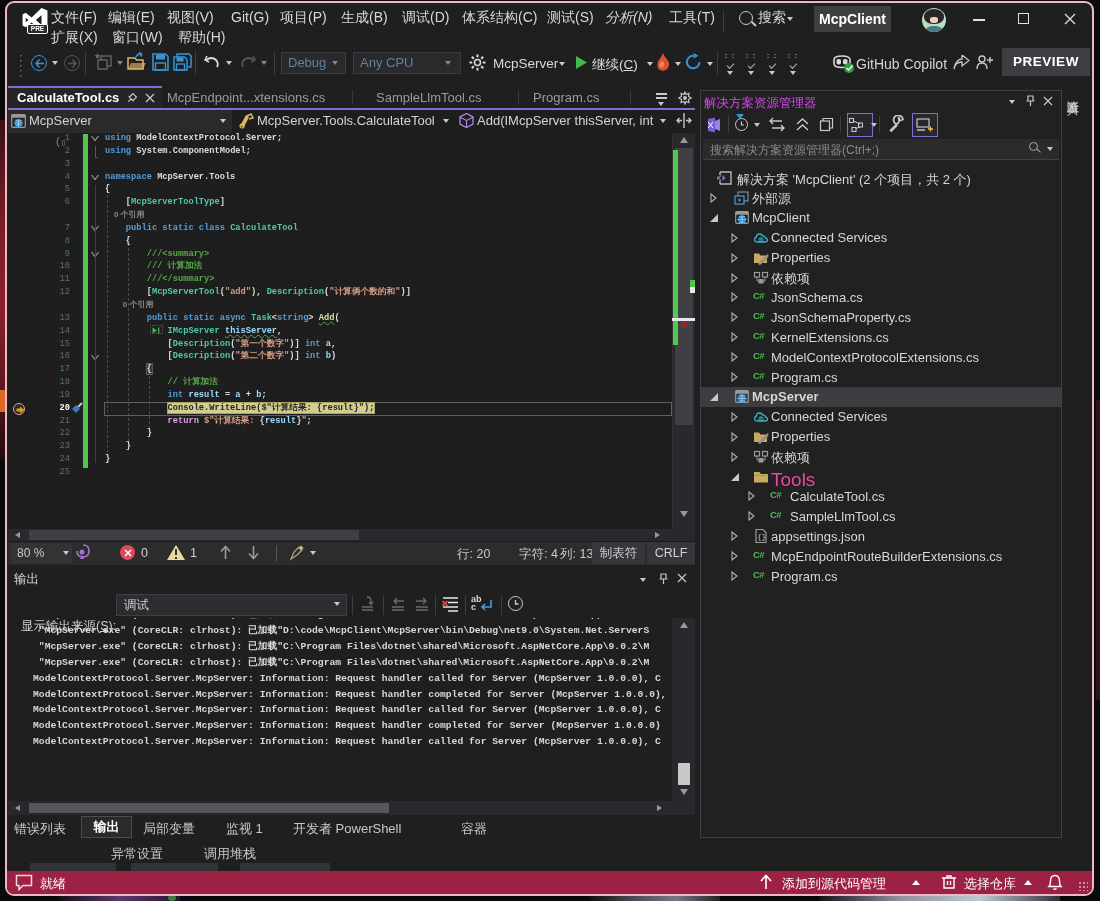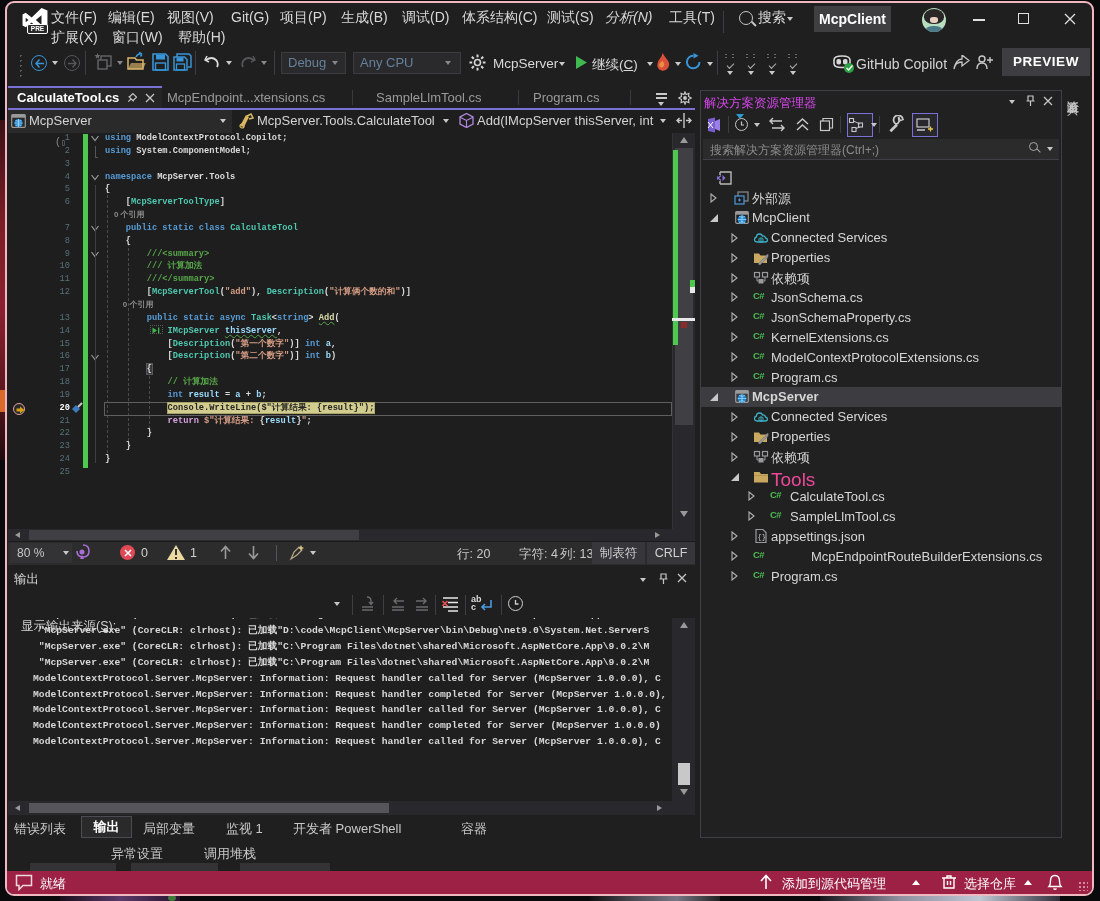--- a/index.html
+++ b/index.html
@@ -279,21 +279,21 @@
 <svg class="abs" style="left:84px;top:247.8px;" width="8" height="7" viewBox="0 0 8 7">
       <path d="M0.5 1 L4 5.5 L7.5 1" stroke="#9a9a9a" stroke-width="1.2" fill="none"></path>
     </svg>
 <svg class="abs" style="left:84px;top:350.6px;" width="8" height="7" viewBox="0 0 8 7">
       <path d="M0.5 1 L4 5.5 L7.5 1" stroke="#9a9a9a" stroke-width="1.2" fill="none"></path>
     </svg>
 <div class="abs" style="left:87.5px;top:143px;width:1px;height:12px;background:#555;"></div>
     <div class="abs" style="left:87.5px;top:154px;width:3px;height:1px;background:#555;"></div>
     <div class="abs" style="left:87.5px;top:182px;width:1px;height:278px;background:#3f3f3f;"></div>
 
-<pre class="abs mono" style="left:98px;top:129px;margin:0;font-size:8.7px;line-height:12.85px;color:#dcdcdc;font-weight:bold;"><span class="k">using</span><span class="id"> ModelContextProtocol.Copilot;</span>
+<pre class="abs mono" style="left:98px;top:129px;margin:0;font-size:8.7px;line-height:12.85px;color:#dcdcdc;font-weight:bold;"><span class="k">using</span><span class="id"> ModelContextProtocol.Server;</span>
 <span class="k">using</span><span class="id"> System.ComponentModel;</span>
 
 <span class="k">namespace</span><span class="id"> McpServer.Tools</span>
 <span class="id">{</span>
 <span class="id">    [</span><span class="ty">McpServerToolType</span><span class="id">]</span>
 <span class="cl lens">    0 个引用</span>
 <span class="id">    </span><span class="k">public static class</span><span class="ty"> CalculateTool</span>
 <span class="id">    {</span>
 <span class="cm">        ///&lt;summary&gt;</span>
 <span class="cm">        /// 计算加法</span>
@@ -386,20 +386,21 @@
 <div class="abs" style="left:7px;top:568px;color:#d8d8d8;font-size:12.5px;">输出</div>
 <div class="caret" style="left:633px;top:575px;"></div>
 <svg class="abs" style="left:651px;top:570px;" width="11" height="12" viewBox="0 0 11 12">
       <path d="M3 1 L8 1 L8 6 L3 6 Z M5.5 6 L5.5 11 M1.5 6 L9.5 6" stroke="#c8c8c8" stroke-width="1.2" fill="none"></path>
     </svg>
 <svg class="abs" style="left:670px;top:570px;" width="10" height="10" viewBox="0 0 10 10">
       <path d="M1 1 L9 9 M9 1 L1 9" stroke="#c8c8c8" stroke-width="1.2"></path>
     </svg>
 
 <div class="abs" style="left:14px;top:615px;color:#d0d0d0;font-size:12.5px;">显示输出来源(<span style="text-decoration:underline">S</span>):</div>
+<div class="abs" style="left:109px;top:591px;width:231px;height:22px;background:#2d2d31;border:1px solid #3f3f46;color:#d0d0d0;font-size:12.5px;line-height:20px;padding-left:7px;">调试</div>
 <div class="caret" style="left:327px;top:599px;"></div>
 <div class="sep" style="left:345px;top:592px;height:20px;"></div>
 <svg class="abs" style="left:353px;top:593px;" width="15" height="17" viewBox="0 0 15 17">
       <path d="M7 1 Q11 1 11 5 L11 8 M9 6 L11 8.5 L13 6" stroke="#6a6a6e" stroke-width="1.4" fill="none"></path>
       <path d="M2 11 L13 11 M2 14 L13 14" stroke="#6a6a6e" stroke-width="1.4"></path>
     </svg>
 <div class="sep" style="left:376px;top:592px;height:20px;"></div>
 <svg class="abs" style="left:384px;top:594px;" width="14" height="15" viewBox="0 0 14 15">
       <path d="M13 4 L3 4 M6 1 L3 4 L6 7" stroke="#6a6a6e" stroke-width="1.4" fill="none"></path>
       <path d="M1 10 L13 10 M1 13 L13 13" stroke="#6a6a6e" stroke-width="1.4"></path>
@@ -538,20 +539,21 @@
 <div class="abs" style="left:703px;top:139px;color:#8a8a8a;font-size:12px;">搜索解决方案资源管理器(Ctrl+;)</div>
 <div class="abs" style="left:1022px;top:139px;width:9px;height:9px;border:1.4px solid #a8a8a8;border-radius:50%;"></div>
 <div class="abs" style="left:1029px;top:147px;width:5px;height:1.4px;background:#a8a8a8;transform:rotate(45deg);"></div>
 <div class="caret" style="left:1040px;top:144px;"></div>
 <div class="abs" style="left:709px;top:167.0px;"><svg width="16" height="16" viewBox="0 0 16 16">
         <path d="M4 2 L15 2 L15 14 L4 14" fill="none" stroke="#b8b8b8" stroke-width="1.4"></path>
         <path d="M4 2 L4 5 M4 11 L4 14" stroke="#b8b8b8" stroke-width="1.4"></path>
         <path d="M6.5 5 L9.5 8 L6.5 11 Z M1 6 L3.5 8 L1 10 Z" fill="#8a6fd4"></path>
         <path d="M5 5.5 L2 8 L5 10.5" stroke="#8a6fd4" stroke-width="1.2" fill="none"></path>
       </svg></div>
+<div class="abs" style="left:730px;top:167.5px;color:#d6d6d6;font-size:13px;font-weight:normal;white-space:nowrap;">解决方案 'McpClient' (2 个项目，共 2 个)</div>
 <svg class="abs" style="left:703px;top:189.9px;" width="7" height="10" viewBox="0 0 7 10">
       <path d="M1 1 L6 5 L1 9 Z" fill="none" stroke="#b0b0b0" stroke-width="1.1"></path>
     </svg>
 <div class="abs" style="left:727px;top:186.9px;"><svg width="16" height="16" viewBox="0 0 16 16">
         <rect x="4" y="2" width="10" height="9" fill="none" stroke="#8a8a8e" stroke-width="1.2"></rect>
         <rect x="1" y="6" width="9" height="8" fill="#1f1f1f" stroke="#4a9ae0" stroke-width="1.2"></rect>
         <path d="M4 10 L7 10 M5.5 8.5 L5.5 11.5" stroke="#4a9ae0" stroke-width="1.1"></path>
       </svg></div>
 <div class="abs" style="left:745px;top:187.4px;color:#d6d6d6;font-size:13px;font-weight:normal;white-space:nowrap;">外部源</div>
 <div class="abs" style="left:703px;top:210.8px;width:0;height:0;border-left:8px solid transparent;border-bottom:8px solid #c8c8c8;"></div>
@@ -671,21 +673,21 @@
     </svg>
 <div class="abs" style="left:746px;top:525.2px;"><svg width="16" height="16" viewBox="0 0 16 16">
         <path d="M3 1.5 L10 1.5 L13 4.5 L13 14.5 L3 14.5 Z" fill="none" stroke="#9a9a9e" stroke-width="1.2"></path>
         <text x="4.5" y="11" font-size="7" fill="#c8c8c8" font-family="Liberation Mono">{}</text>
       </svg></div>
 <div class="abs" style="left:764px;top:525.7px;color:#d6d6d6;font-size:13px;font-weight:normal;white-space:nowrap;">appsettings.json</div>
 <svg class="abs" style="left:724px;top:548.1px;" width="7" height="10" viewBox="0 0 7 10">
       <path d="M1 1 L6 5 L1 9 Z" fill="none" stroke="#b0b0b0" stroke-width="1.1"></path>
     </svg>
 <div class="abs csicon" style="left:746px;top:546.1px;">C#</div>
-<div class="abs" style="left:764px;top:545.6px;color:#d6d6d6;font-size:13px;font-weight:normal;white-space:nowrap;margin-left:40px;">McpEndpointRouteBuilderExtensions.cs</div>
+<div class="abs" style="left:764px;top:545.6px;color:#d6d6d6;font-size:13px;font-weight:normal;white-space:nowrap;">McpEndpointRouteBuilderExtensions.cs</div>
 <svg class="abs" style="left:724px;top:568.0px;" width="7" height="10" viewBox="0 0 7 10">
       <path d="M1 1 L6 5 L1 9 Z" fill="none" stroke="#b0b0b0" stroke-width="1.1"></path>
     </svg>
 <div class="abs csicon" style="left:746px;top:566.0px;">C#</div>
 <div class="abs" style="left:764px;top:565.5px;color:#d6d6d6;font-size:13px;font-weight:normal;white-space:nowrap;">Program.cs</div>
 
 <div class="abs" style="left:1058px;top:88px;width:16px;height:60px;writing-mode:vertical-rl;color:#c8c8c8;font-size:12px;letter-spacing:1px;">诊断工具</div>
 </div>
 
 </body></html>

